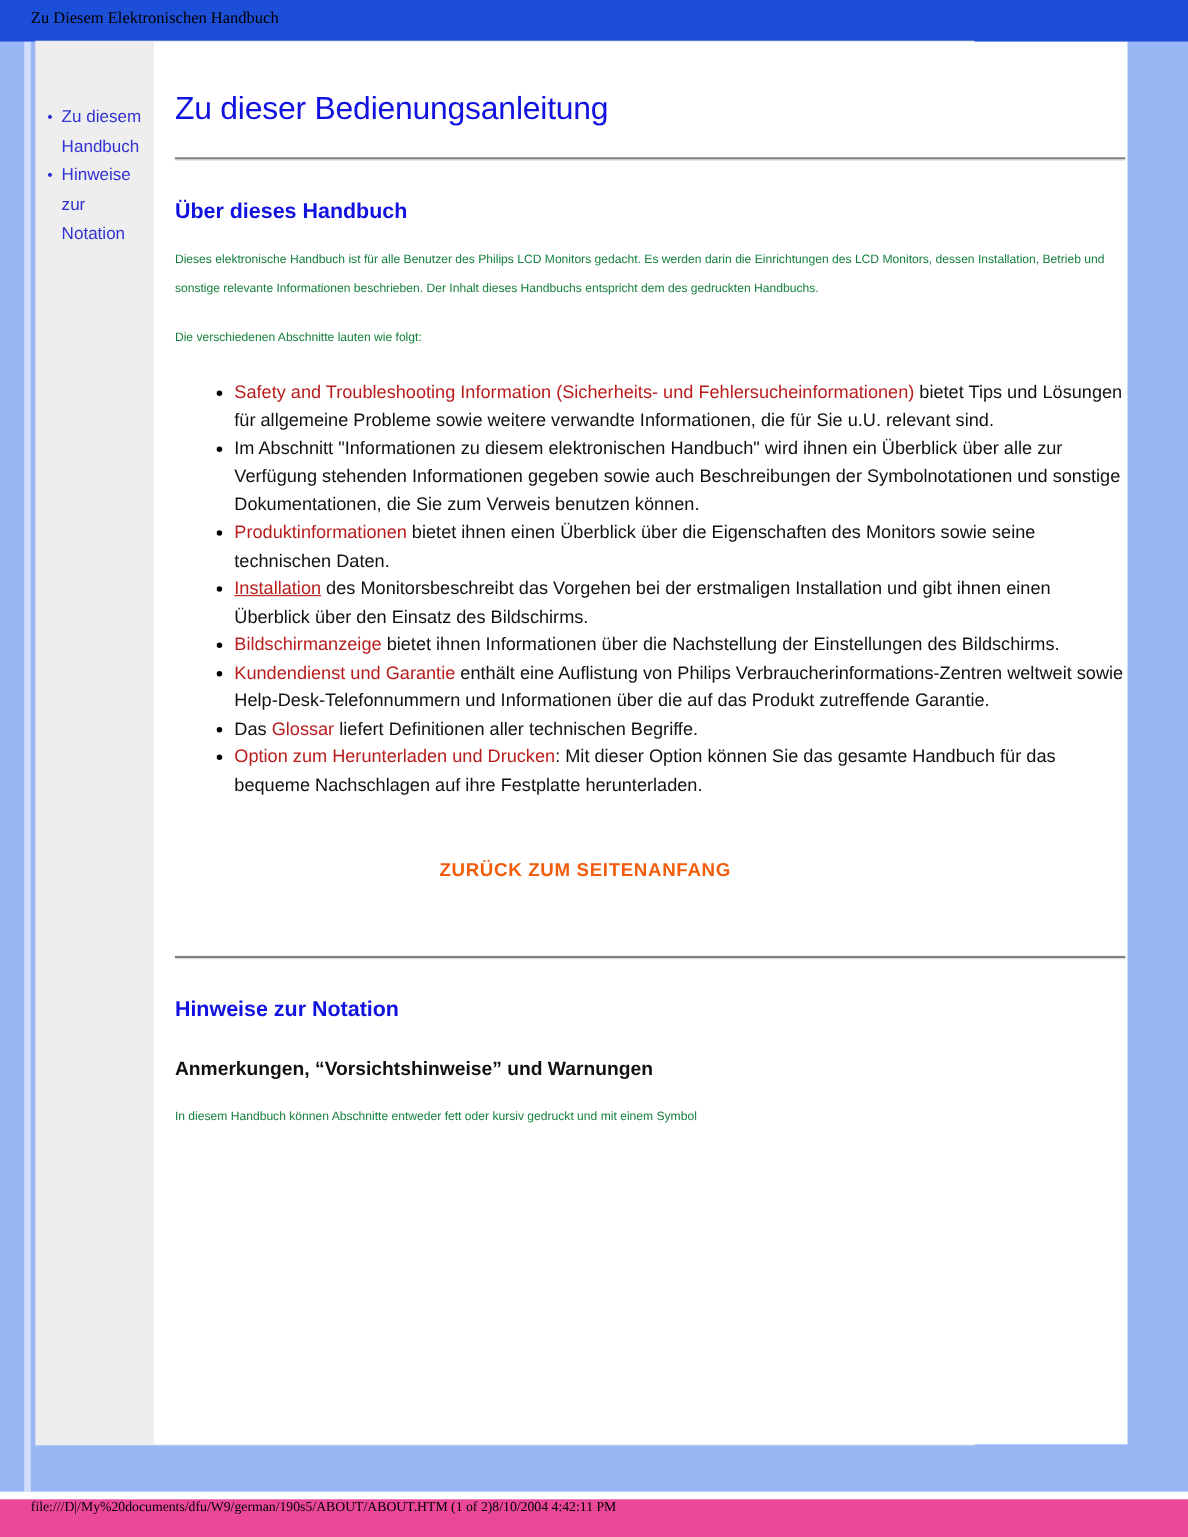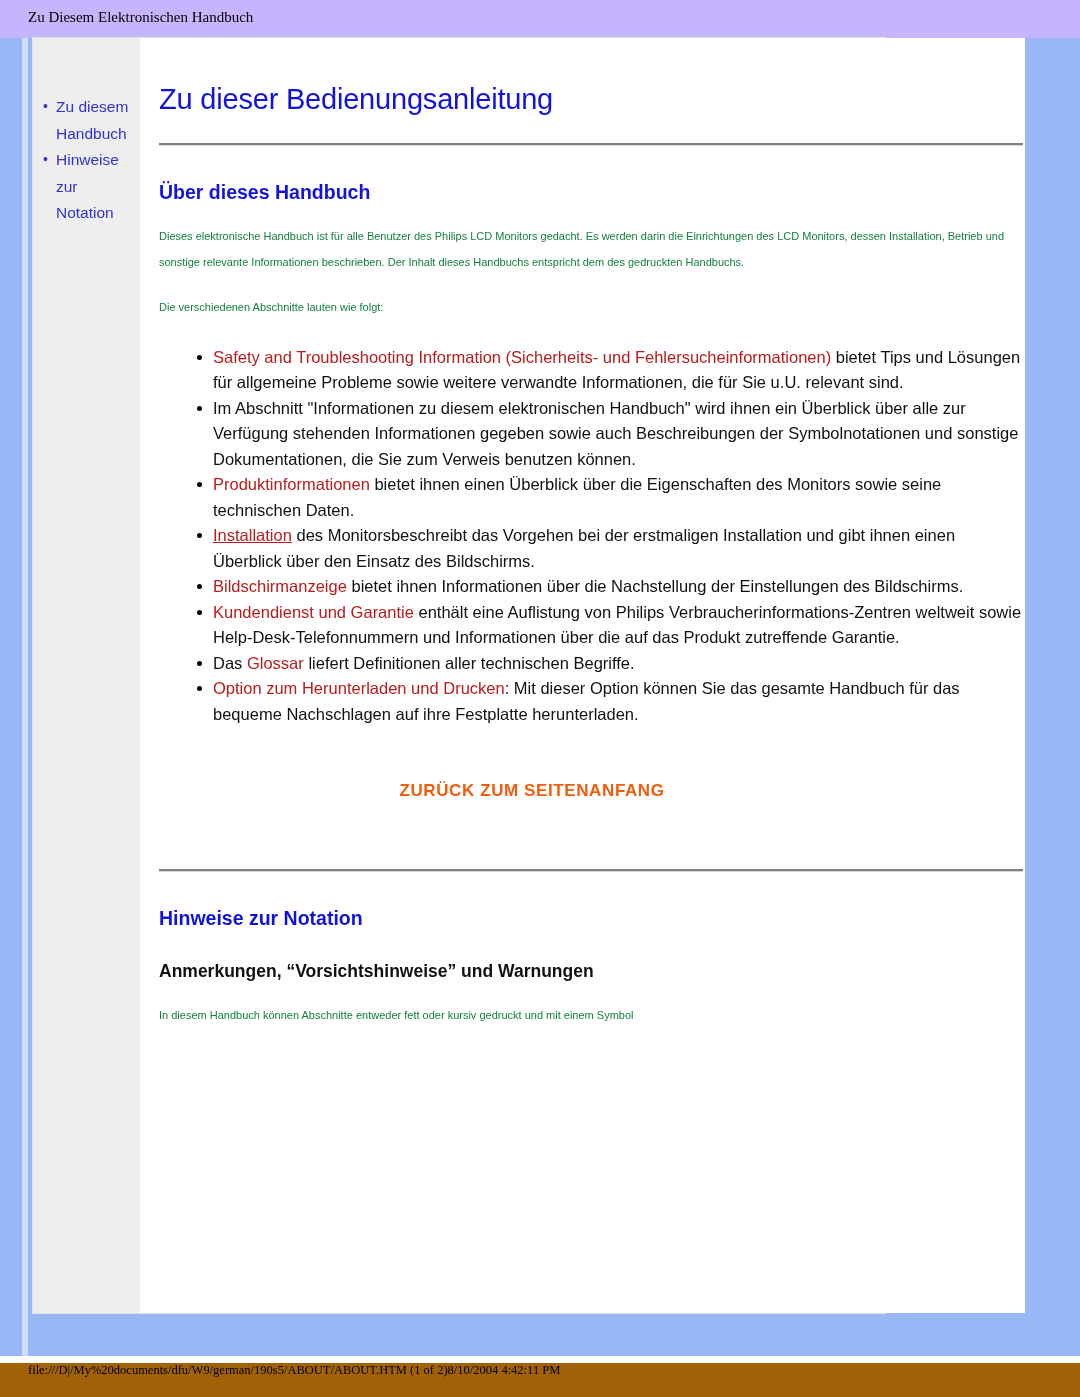--- a/index.html
+++ b/index.html
@@ -14,21 +14,21 @@
     font-family: "Liberation Sans", sans-serif;
     overflow: hidden;
   }
 
   
   .print-header {
     position: absolute;
     top: 0; left: 0;
     width: 1080px;
     height: 38px;
-    background: #c4b5fd;
+    background: #1d4ed8;
     font-family: "Liberation Serif", serif;
     font-size: 15px;
     color: #000000;
     padding: 9px 0 0 28px;
     box-sizing: border-box;
     white-space: nowrap;
   }
 
   
   .page-canvas {
@@ -197,21 +197,21 @@
     color: #111111;
   }
 
   
   .print-footer {
     position: absolute;
     left: 0;
     top: 1363px;
     width: 1080px;
     height: 34px;
-    background: #a16207;
+    background: #ec4899;
     font-family: "Liberation Serif", serif;
     font-size: 12.5px;
     color: #000000;
     padding-left: 28px;
     box-sizing: border-box;
     white-space: nowrap;
   }
 </style>
 </head>
 <body>

